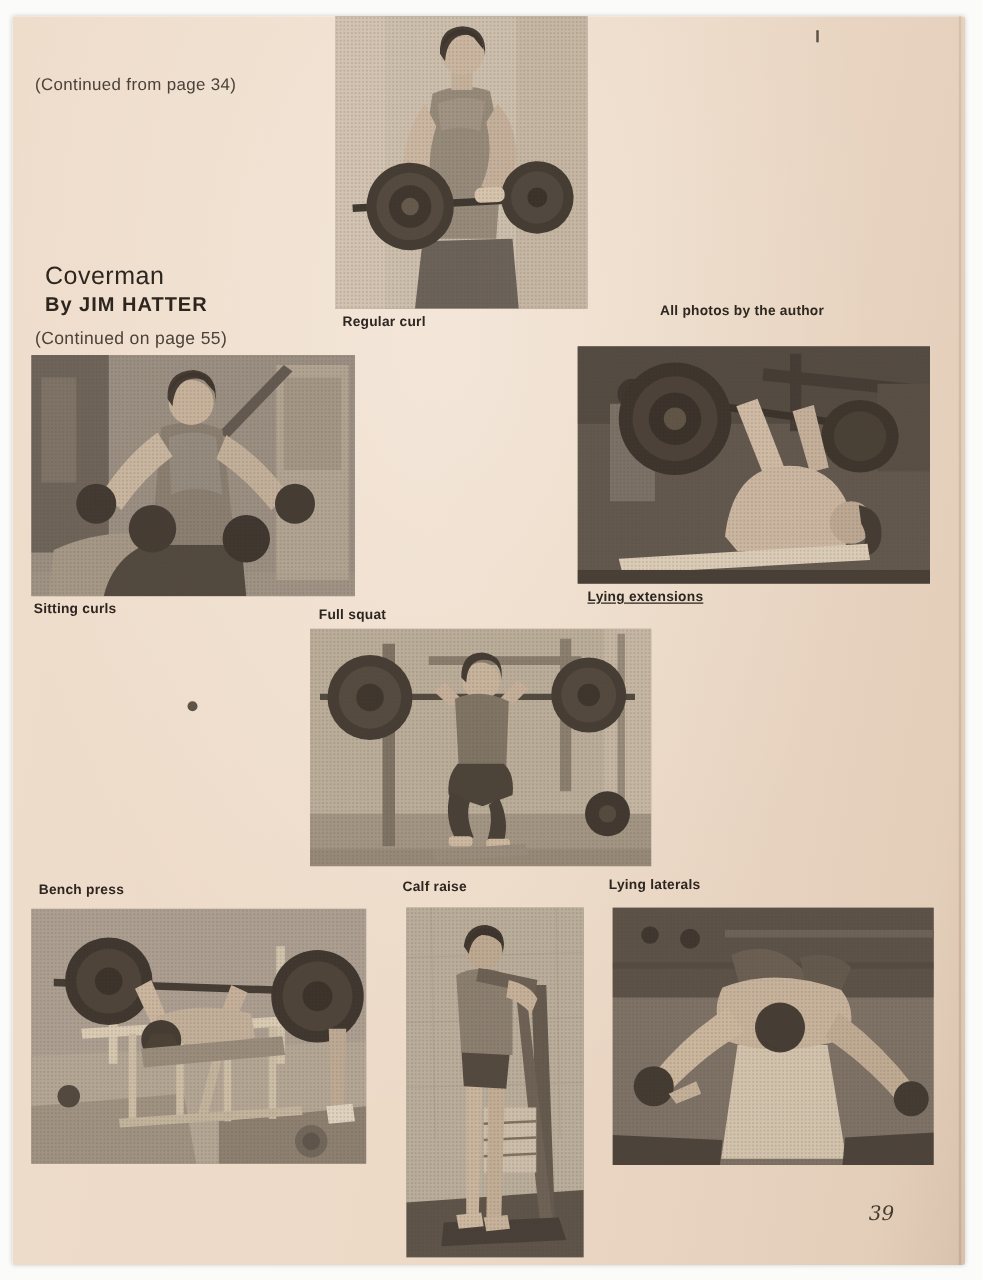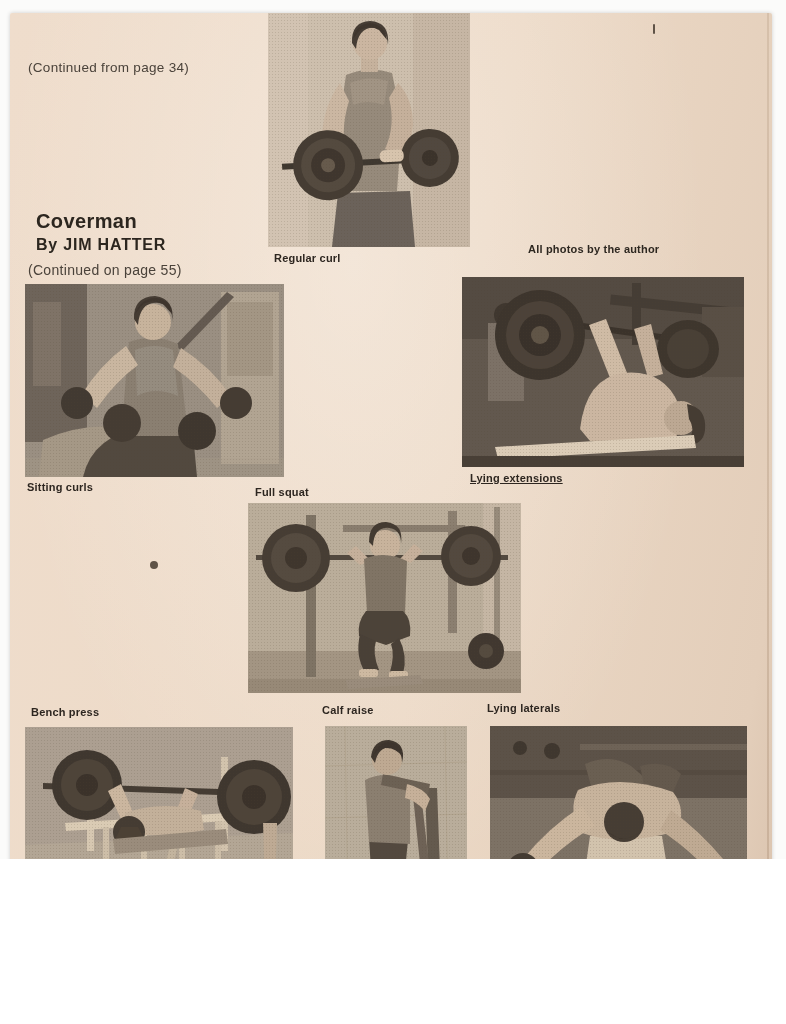--- a/index.html
+++ b/index.html
@@ -1,36 +1,36 @@
 <!DOCTYPE html>
 <html><head>
 <meta charset="utf-8">
 <style>
   * { margin:0; padding:0; box-sizing:border-box; }
   html,body { background:#ffffff; }
   body { font-family:"Liberation Sans", sans-serif; }
   .stage {
-    position:relative; width:786px; height:859px;
+    position:relative; width:786px; height:1024px;
     background:#fbfbfa; overflow:hidden;
   }
   .paper {
     position:absolute; left:10px; top:13px; width:762px; height:999px;
     background:
       radial-gradient(ellipse at 45% 25%, rgba(255,252,248,0.35), rgba(0,0,0,0) 60%),
       linear-gradient(100deg, #efddcc 0%, #ecd9c6 55%, #e3ceba 92%, #d9c2ad 100%);
     box-shadow: 0 0 4px rgba(0,0,0,0.18);
     border-radius:2px;
   }
   .paper::after { 
     content:""; position:absolute; top:0; right:3px; width:2px; height:100%;
     background:linear-gradient(#c9b29b, #b89d85); opacity:0.55;
   }
   .txt { position:absolute; color:#3a332b; }
   .continued { font-size:13.5px; letter-spacing:0.3px; color:#4a423a; }
-  .title { font-size:20px; font-weight:700; color:#2c261f; letter-spacing:0.4px; }
+  .title { font-size:20px; font-weight:400; color:#2c261f; letter-spacing:0.4px; }
   .byline { font-size:16px; font-weight:700; color:#2c261f; letter-spacing:0.8px; }
   .credit { font-size:11px; font-weight:700; color:#2d2720; letter-spacing:0.2px; }
   .cap { position:absolute; font-size:11px; font-weight:700; color:#2d2620; letter-spacing:0.2px; }
   .pageno { font-family:"DejaVu Serif", serif; font-style:italic; font-size:16px; color:#463a2d; }
   .photo { position:absolute; overflow:hidden; background:#a79c8c; }
   .photo svg { display:block; width:100%; height:100%; }
   .ht { 
     position:absolute; inset:0; pointer-events:none;
     background-image: radial-gradient(rgba(58,42,28,0.16) 0.7px, rgba(0,0,0,0) 0.9px);
     background-size:3px 3px;

